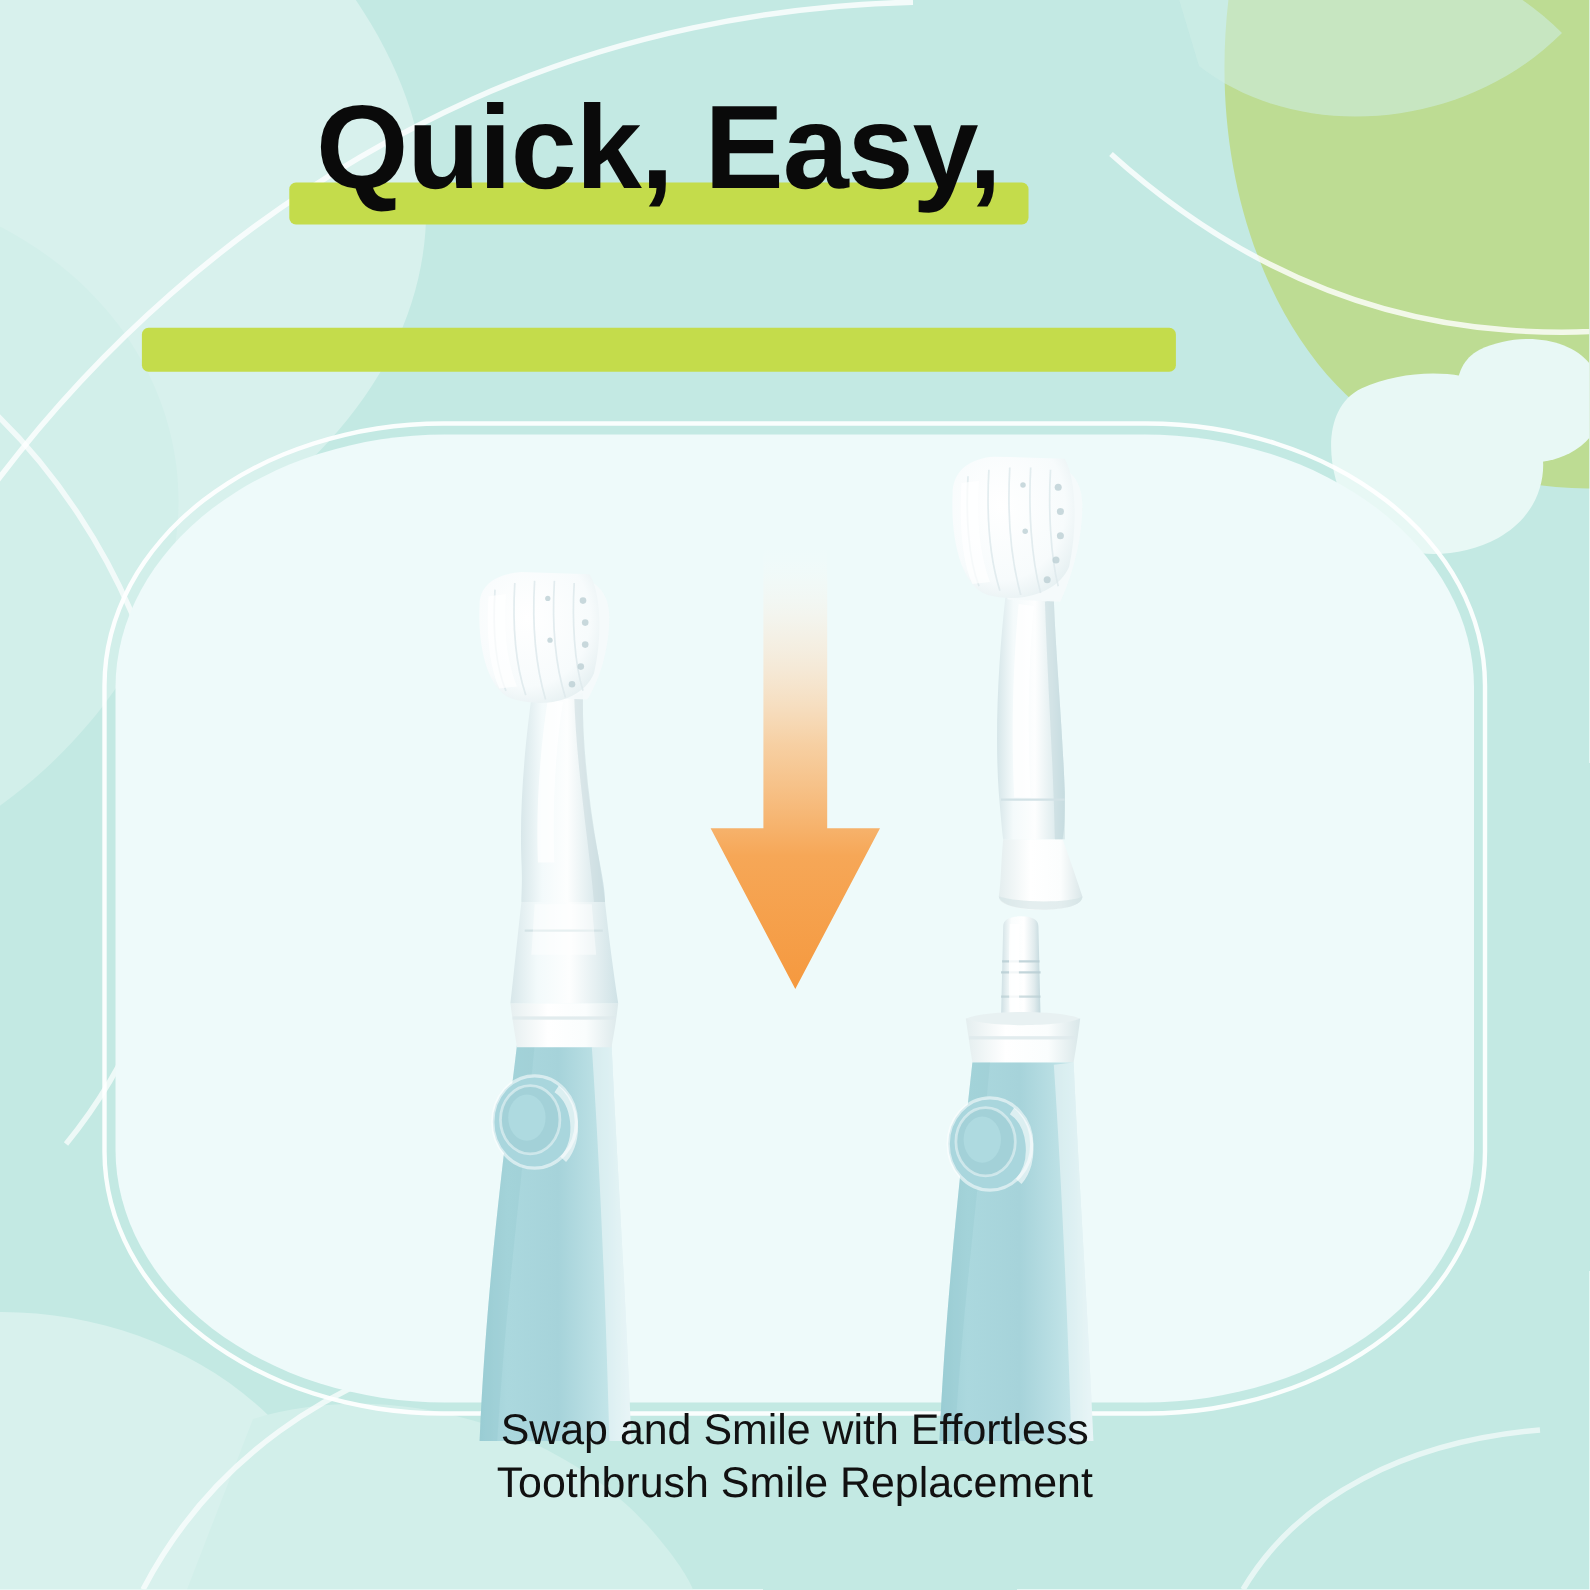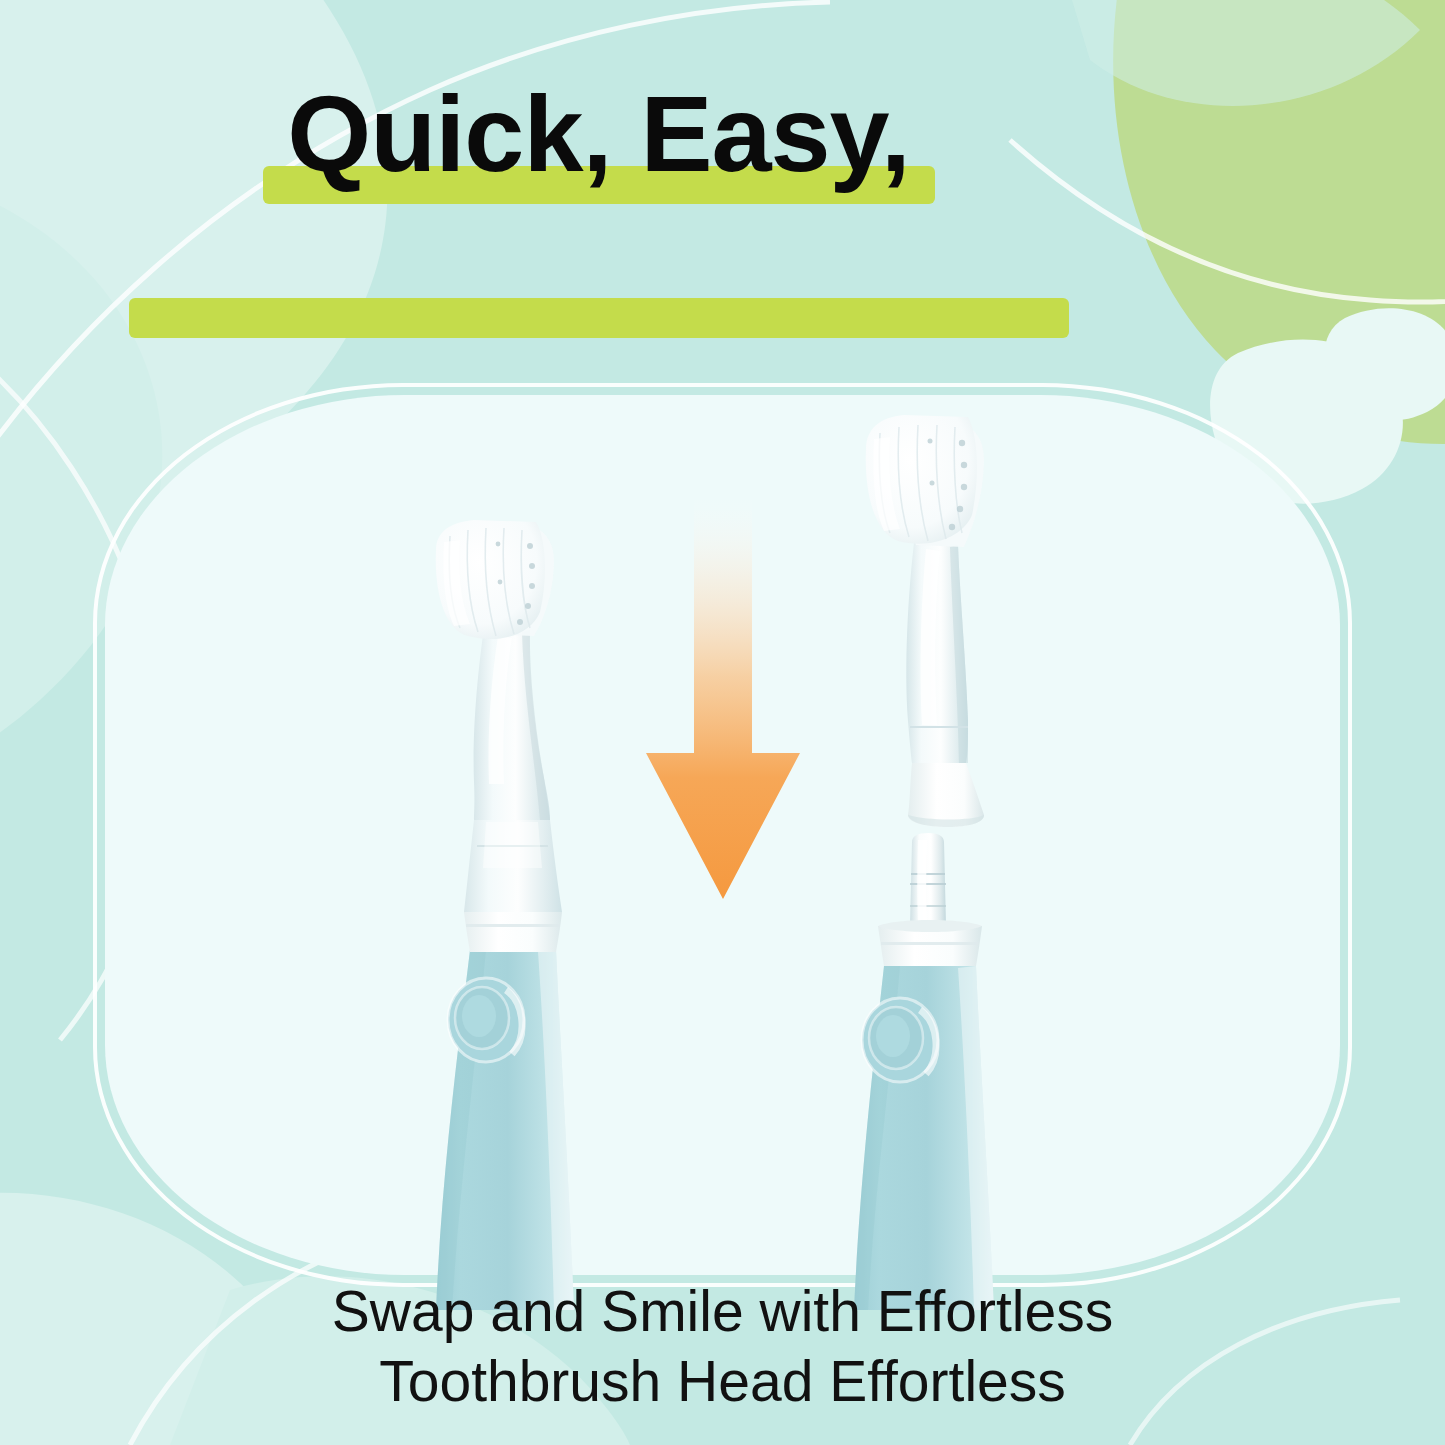--- a/index.html
+++ b/index.html
@@ -86,21 +86,21 @@
 
   
   #caption {
     position: absolute;
     left: 0;
     top: 1277px;
     width: 1445px;
     text-align: center;
     z-index: 30;
     color: #111111;
-    font-size: 57px;
+    font-size: 39px;
     line-height: 1.22;
     font-weight: normal;
   }
   #caption span { display: block; }
 
   
   #swap-arrow {
     position: absolute;
     left: 642px;
     top: 495px;
@@ -386,16 +386,16 @@
         <stop offset="45%" stop-color="#f8c893" stop-opacity="0.85"></stop>
         <stop offset="70%" stop-color="#f6a757"></stop>
         <stop offset="100%" stop-color="#f5993f"></stop>
       </linearGradient>
     </defs>
     <path fill="url(#gArrow)" d="M 52 0 L 110 0 L 110 258 L 158 258 L 81 404 L 4 258 L 52 258 Z"></path>
   </svg>
 
   <div id="caption">
     <span>Swap and Smile with Effortless</span>
-    <span>Toothbrush Head Effortless</span>
+    <span>Toothbrush Smile Replacement</span>
   </div>
 
 </div>
 
 </body></html>

